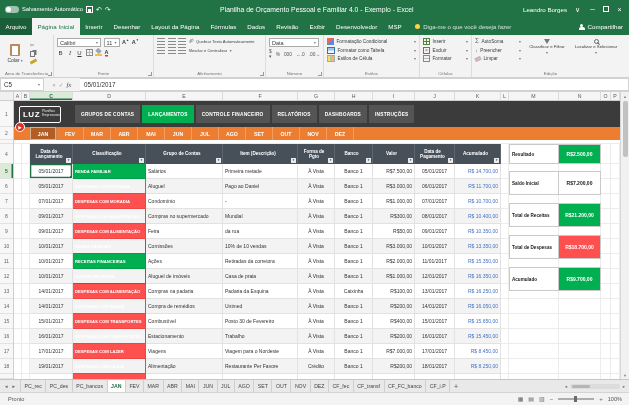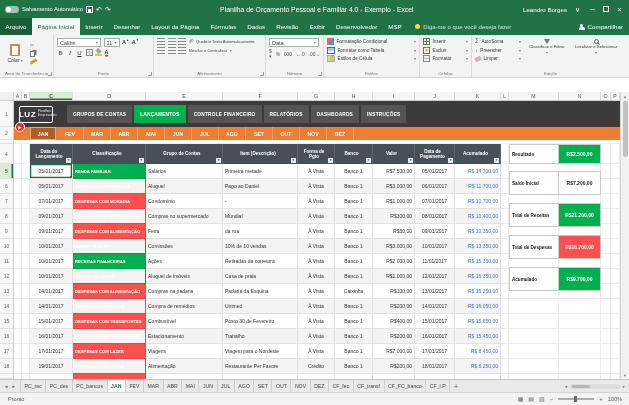--- a/index.html
+++ b/index.html
@@ -118,21 +118,21 @@
   .colh.sel { background:#dcead8; color:#1e6f43; font-weight:bold; box-shadow:inset 0 -1.5px 0 #217346; }
 
   
   .grid { position:absolute; top:101px; left:0; width:620px; height:278px; background:#fff; overflow:hidden; display:flex; }
   .gutter { width:14px; background:#f7f7f7; border-right:1px solid #cfcfcf; flex:0 0 auto; }
   .gut { border-bottom:1px solid #e2e2e2; font-size:5px; color:#666; display:flex; align-items:center;
          justify-content:center; overflow:hidden; }
   .gut.sel { background:#dcead8; color:#1e6f43; font-weight:bold; box-shadow:inset -1.5px 0 0 #217346; }
   .content { position:relative; width:606px; }
   .band { height:26px; background:#3b3b3b; display:flex; align-items:center; }
-  .logo { margin-left:5px; width:34px; height:17px; border:1px solid #fff; border-radius:2px; color:#fff;
+  .logo { margin-left:5px; width:42px; height:17px; border:1px solid #fff; border-radius:2px; color:#fff;
           display:flex; align-items:center; justify-content:center; gap:2px; flex:0 0 auto; }
   .logo .lz { font-size:8px; font-weight:bold; letter-spacing:.5px; }
   .logo .tag { font-size:3.2px; line-height:1.15; opacity:.85; width:15px; }
   #nav-tabs { display:flex; gap:2px; margin-left:14px; height:18px; align-items:stretch; }
   .ntab { background:#545454; color:#fff; font-size:4.8px; font-weight:bold; display:flex; align-items:center;
           padding:0 6px; white-space:nowrap; letter-spacing:.2px; }
   .ntab.active { background:#00b050; }
   .monthbar { height:13px; background:#ed7d31; display:flex; align-items:stretch; padding-left:16px; }
   .mtab { width:27px; display:flex; align-items:center; justify-content:center; color:#fff; font-weight:bold;
           font-size:5.2px; border-right:1px solid rgba(255,255,255,.25); }
@@ -389,20 +389,32 @@
       </div>
       <div class="editbig">
         <span class="ic-find"></span>
         <span>Localizar e Selecionar</span>
         <span class="dd">▾</span>
       </div>
       <div class="glabel">Edição</div>
     </div>
   </div>
 
+  <div class="fbar">
+    <div class="namebox">
+      <span>C5</span>
+      <span class="dd">▾</span>
+    </div>
+    <div class="fx-area">
+      <span>×</span>
+      <span>✓</span>
+      <span class="fx">fx</span>
+    </div>
+    <div class="finput">05/01/2017</div>
+  </div>
 
   <div class="colheads">
     <div class="corner"></div>
     <div id="col-heads" style="display:flex;">
         <div class="colh" style="width: 8px;">A</div>
         <div class="colh" style="width: 8px;">B</div>
         <div class="colh sel" style="width: 43px;">C</div>
         <div class="colh" style="width: 73px;">D</div>
         <div class="colh" style="width: 77px;">E</div>
         <div class="colh" style="width: 75px;">F</div>

